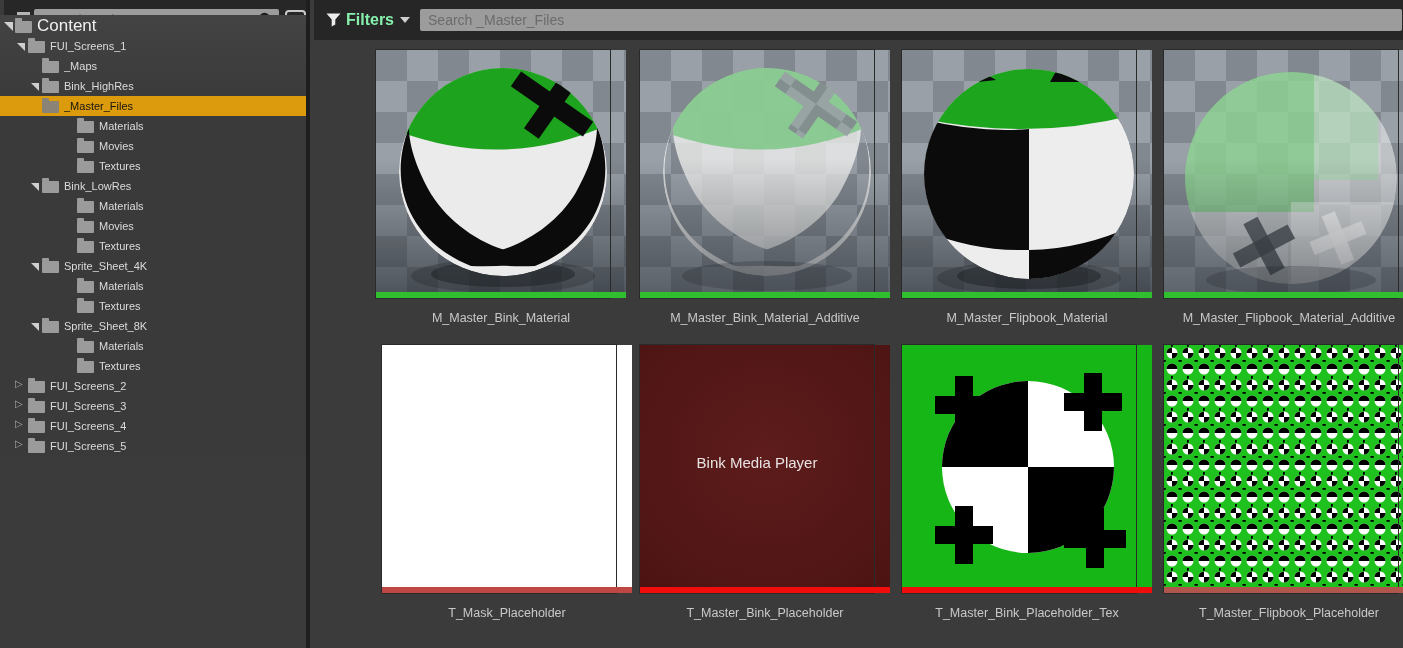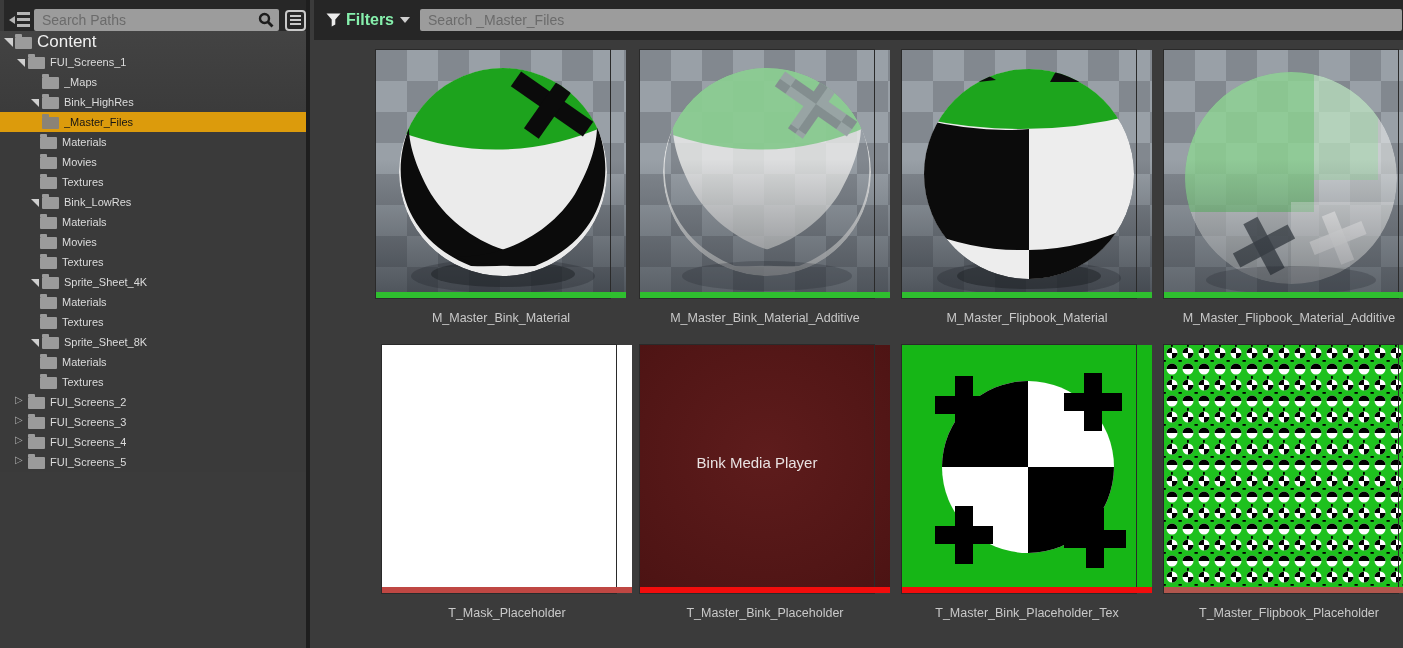--- a/index.html
+++ b/index.html
@@ -25,26 +25,26 @@
   .searchbox input::placeholder { color:#6b6b6b; opacity:1; }
   .sb-search { flex:1; }
   .mag { position:absolute; right:5px; top:3px; width:16px; height:16px; }
 
   .viewopt { width:21px; height:21px; margin-left:6px; border:2px solid #c9c9c9; border-radius:4px;
              position:relative; cursor:pointer; }
   .viewopt i { position:absolute; left:3px; right:3px; height:2px; background:#c9c9c9; }
   .viewopt .l1{top:3px} .viewopt .l2{top:7px} .viewopt .l3{top:11px}
 
   
-  .tree { position:absolute; top:31px; left:0; width:351px;
+  .tree { position:absolute; top:15px; left:0; width:351px;
           background:linear-gradient(#434343,#3a3a3a 90px); }
   .trow { display:flex; align-items:center; height:20px; cursor:pointer; color:#dcdcdc;
           font-size:11px; white-space:nowrap; }
   .trow.root { font-size:17px; height:21px; color:#f0f0f0; }
-  .lvl0{padding-left:2px} .lvl1{padding-left:15px} .lvl2{padding-left:29px} .lvl3{padding-left:27px}
+  .lvl0{padding-left:2px} .lvl1{padding-left:15px} .lvl2{padding-left:29px} .lvl3{padding-left:64px}
   .trow.selected { background:#dc9b0c; color:#141414; }
   .arrow { width:13px; height:13px; flex:0 0 13px; position:relative; }
   .arrow.exp::before { content:""; position:absolute; left:2px; top:3px; width:0; height:0;
       border-top:8px solid #cfcfcf; border-left:8px solid transparent; }
   .trow.root .arrow.exp::before { border-top-width:9px; border-left-width:9px; }
   .arrow.col::before { content:"\25B7"; position:absolute; left:0; top:-2px; font-size:10px; color:#a8a8a8; }
   .folder { width:17px; height:12px; flex:0 0 17px; margin-right:5px; position:relative;
             background:#9b9b9b; border-radius:1px; margin-top:2px; }
   .folder::before { content:""; position:absolute; left:0; top:-3px; width:7px; height:3px;
                     background:#9b9b9b; border-radius:1px 1px 0 0; }

